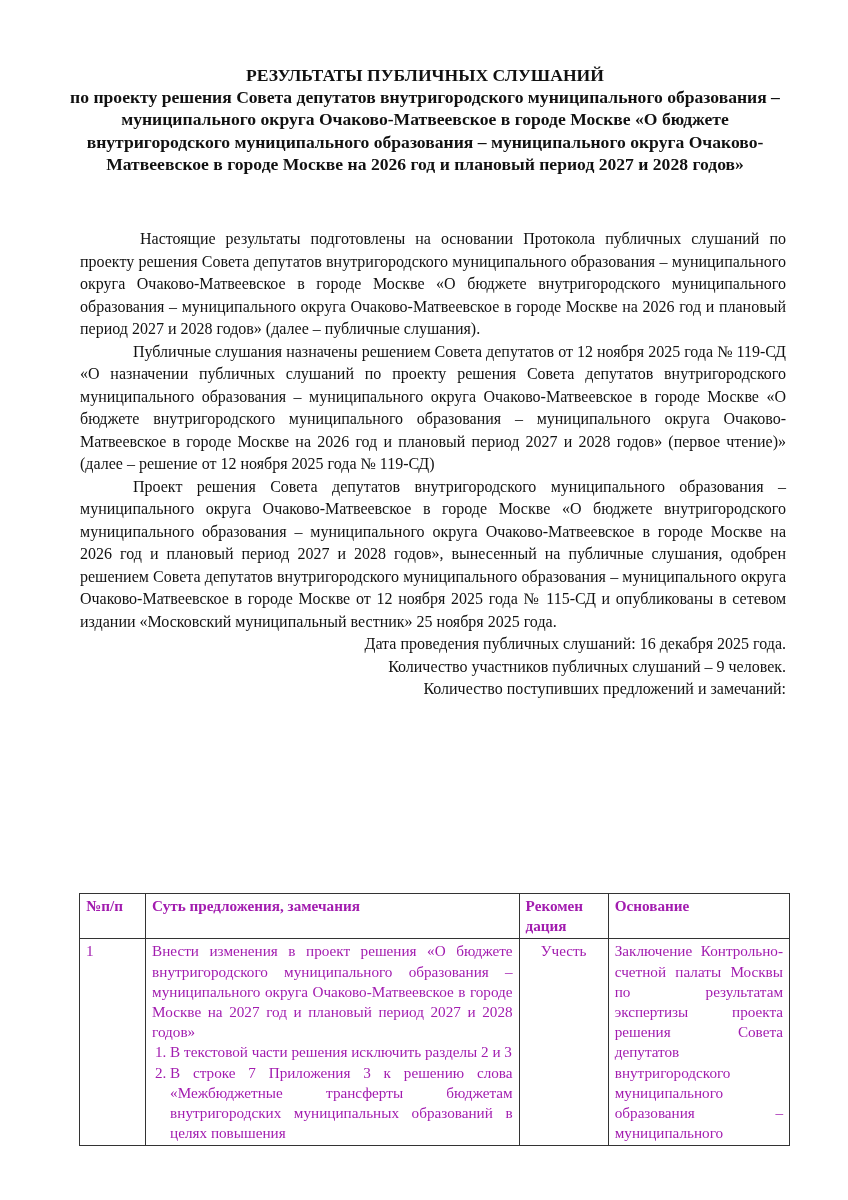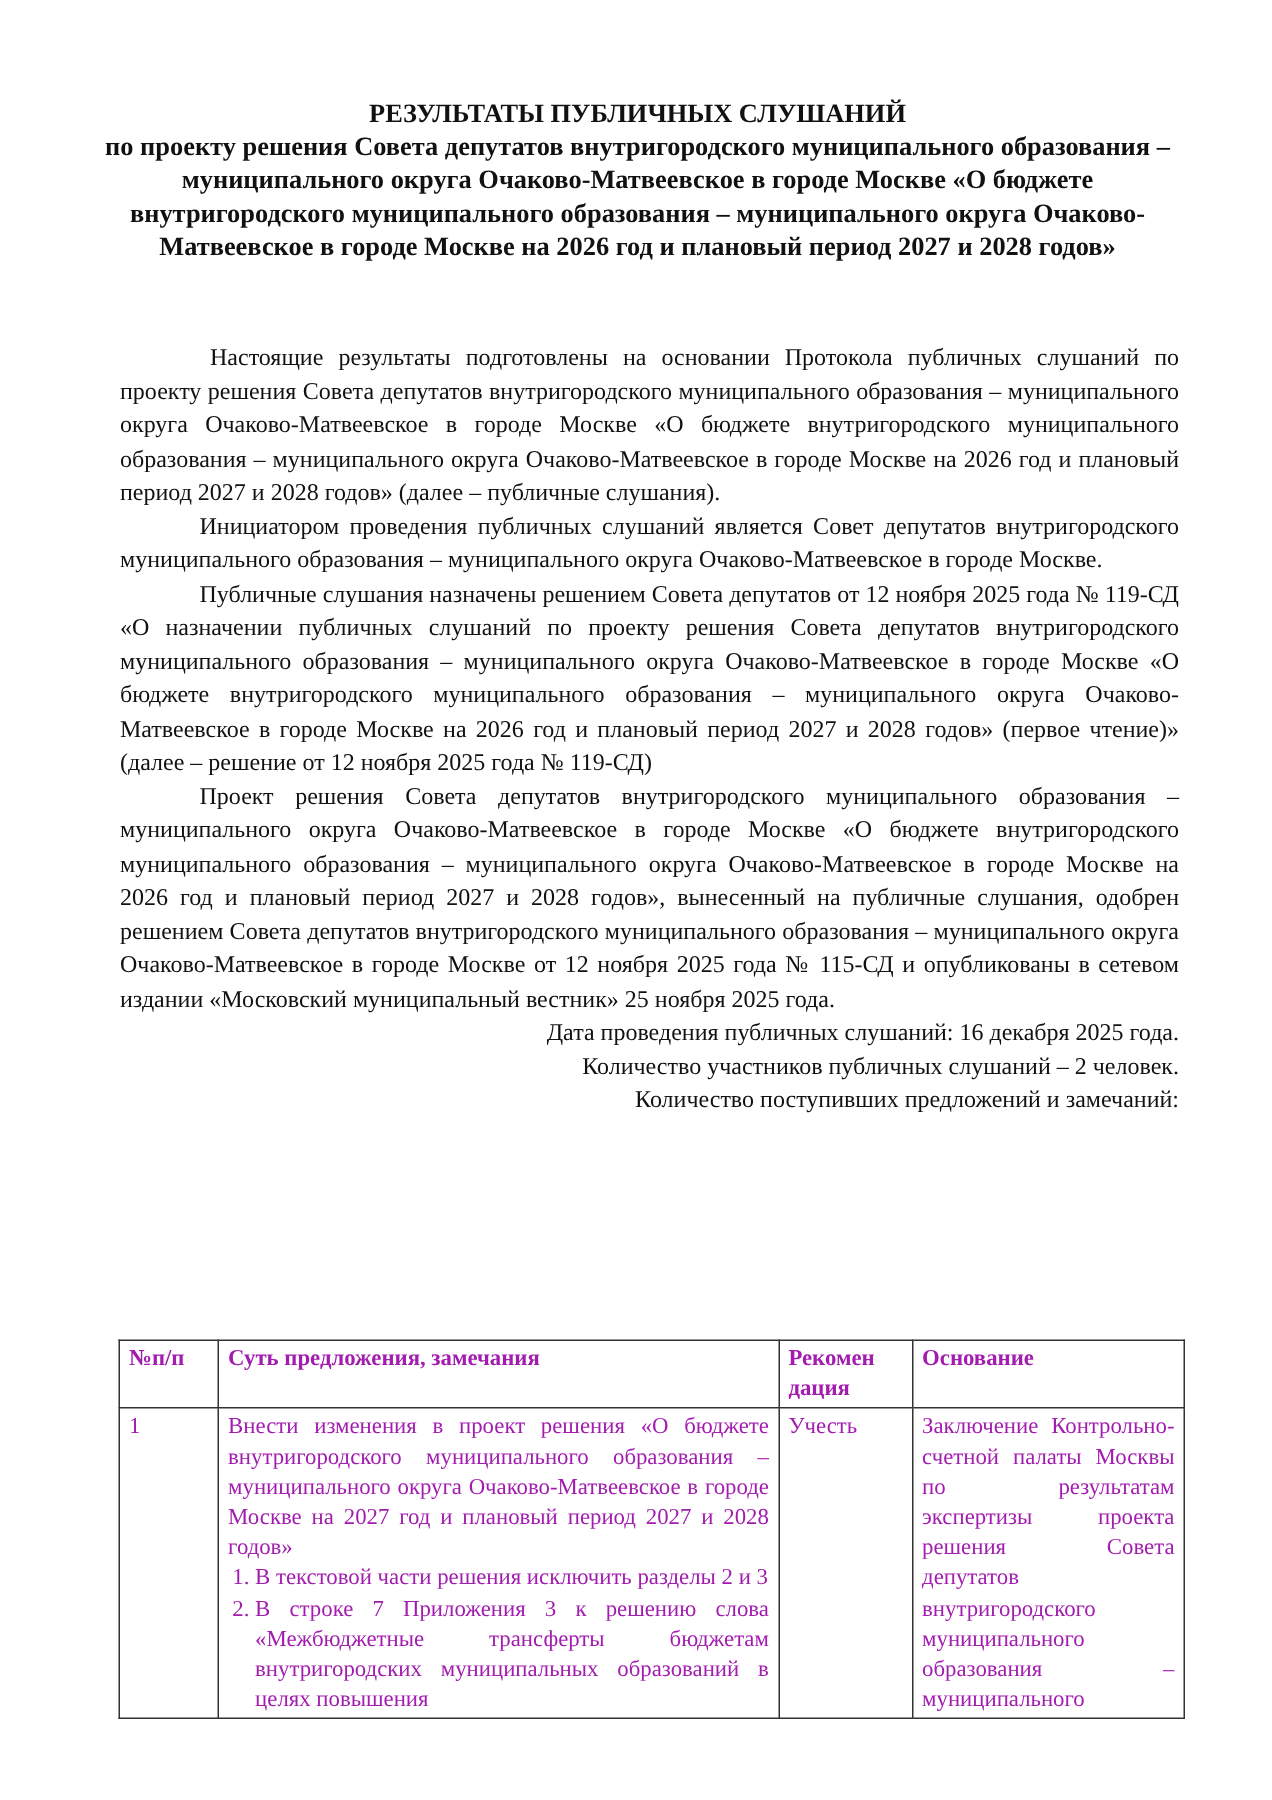--- a/index.html
+++ b/index.html
@@ -23,44 +23,43 @@
       position: absolute; left: 79px; top: 893px; width: 711px;
       border-collapse: collapse; font-family: "Liberation Serif", serif; font-size: 15.2px;
       line-height: 20.2px; color: #a21caf;
     }
     table.proposals td, table.proposals th {
       border: 1.3px solid #333; vertical-align: top; padding: 2px 6px 2px 6px;
     }
     table.proposals th { font-weight: bold; text-align: left; height: 40px; }
     .c1 { width: 53px; }
     .c2 { width: 360px; }
-    .c3 { width: 76px; }
+    .c3 { width: 76px; text-align: center; }
     .c4 { width: 168px; }
     .proposal-intro { text-align: justify; }
     ol.items { margin: 0; padding-left: 18px; }
     ol.items li { text-align: justify; padding-left: 0; }
     .osnov { text-align: justify; }
   </style>
 </head>
 <body>
 
 <div class="page">
 
   <div class="title-block">
     <span class="main-title">РЕЗУЛЬТАТЫ ПУБЛИЧНЫХ СЛУШАНИЙ</span>
     <span>по проекту решения Совета депутатов внутригородского муниципального образования – муниципального округа Очаково-Матвеевское в городе Москве «О бюджете внутригородского муниципального образования – муниципального округа Очаково-Матвеевское в городе Москве на 2026 год и плановый период 2027 и 2028 годов»</span>
   </div>
 
   <div class="body-text">
     <p class="first">Настоящие результаты подготовлены на основании Протокола публичных слушаний по проекту решения Совета депутатов внутригородского муниципального образования – муниципального округа Очаково-Матвеевское в городе Москве «О бюджете внутригородского муниципального образования – муниципального округа Очаково-Матвеевское в городе Москве на 2026 год и плановый период 2027 и 2028 годов» (далее – публичные слушания).</p>
-    <p>Инициатором проведения публичных слушаний является Совет депутатов внутригородского муниципального образования – муниципального округа Очаково-Матвеевское в городе Москве.</p>
     <p>Публичные слушания назначены решением Совета депутатов от 12 ноября 2025 года № 119-СД «О назначении публичных слушаний по проекту решения Совета депутатов внутригородского муниципального образования – муниципального округа Очаково-Матвеевское в городе Москве «О бюджете внутригородского муниципального образования – муниципального округа Очаково-Матвеевское в городе Москве на 2026 год и плановый период 2027 и 2028 годов» (первое чтение)» (далее – решение от 12 ноября 2025 года № 119-СД)</p>
     <p>Проект решения Совета депутатов внутригородского муниципального образования – муниципального округа Очаково-Матвеевское в городе Москве «О бюджете внутригородского муниципального образования – муниципального округа Очаково-Матвеевское в городе Москве на 2026 год и плановый период 2027 и 2028 годов», вынесенный на публичные слушания, одобрен решением Совета депутатов внутригородского муниципального образования – муниципального округа Очаково-Матвеевское в городе Москве от 12 ноября 2025 года № 115-СД и опубликованы в сетевом издании «Московский муниципальный вестник» 25 ноября 2025 года.</p>
     <p class="plain">Дата проведения публичных слушаний: 16 декабря 2025 года.</p>
-    <p class="plain">Количество участников публичных слушаний – 2 человек.</p>
+    <p class="plain">Количество участников публичных слушаний – 9 человек.</p>
     <p class="plain">Количество поступивших предложений и замечаний:</p>
   </div>
 
   <table class="proposals">
     <thead>
       <tr>
         <th class="c1">№п/п</th>
         <th class="c2">Суть предложения, замечания</th>
         <th class="c3">Рекомен дация</th>
         <th class="c4">Основание</th>

